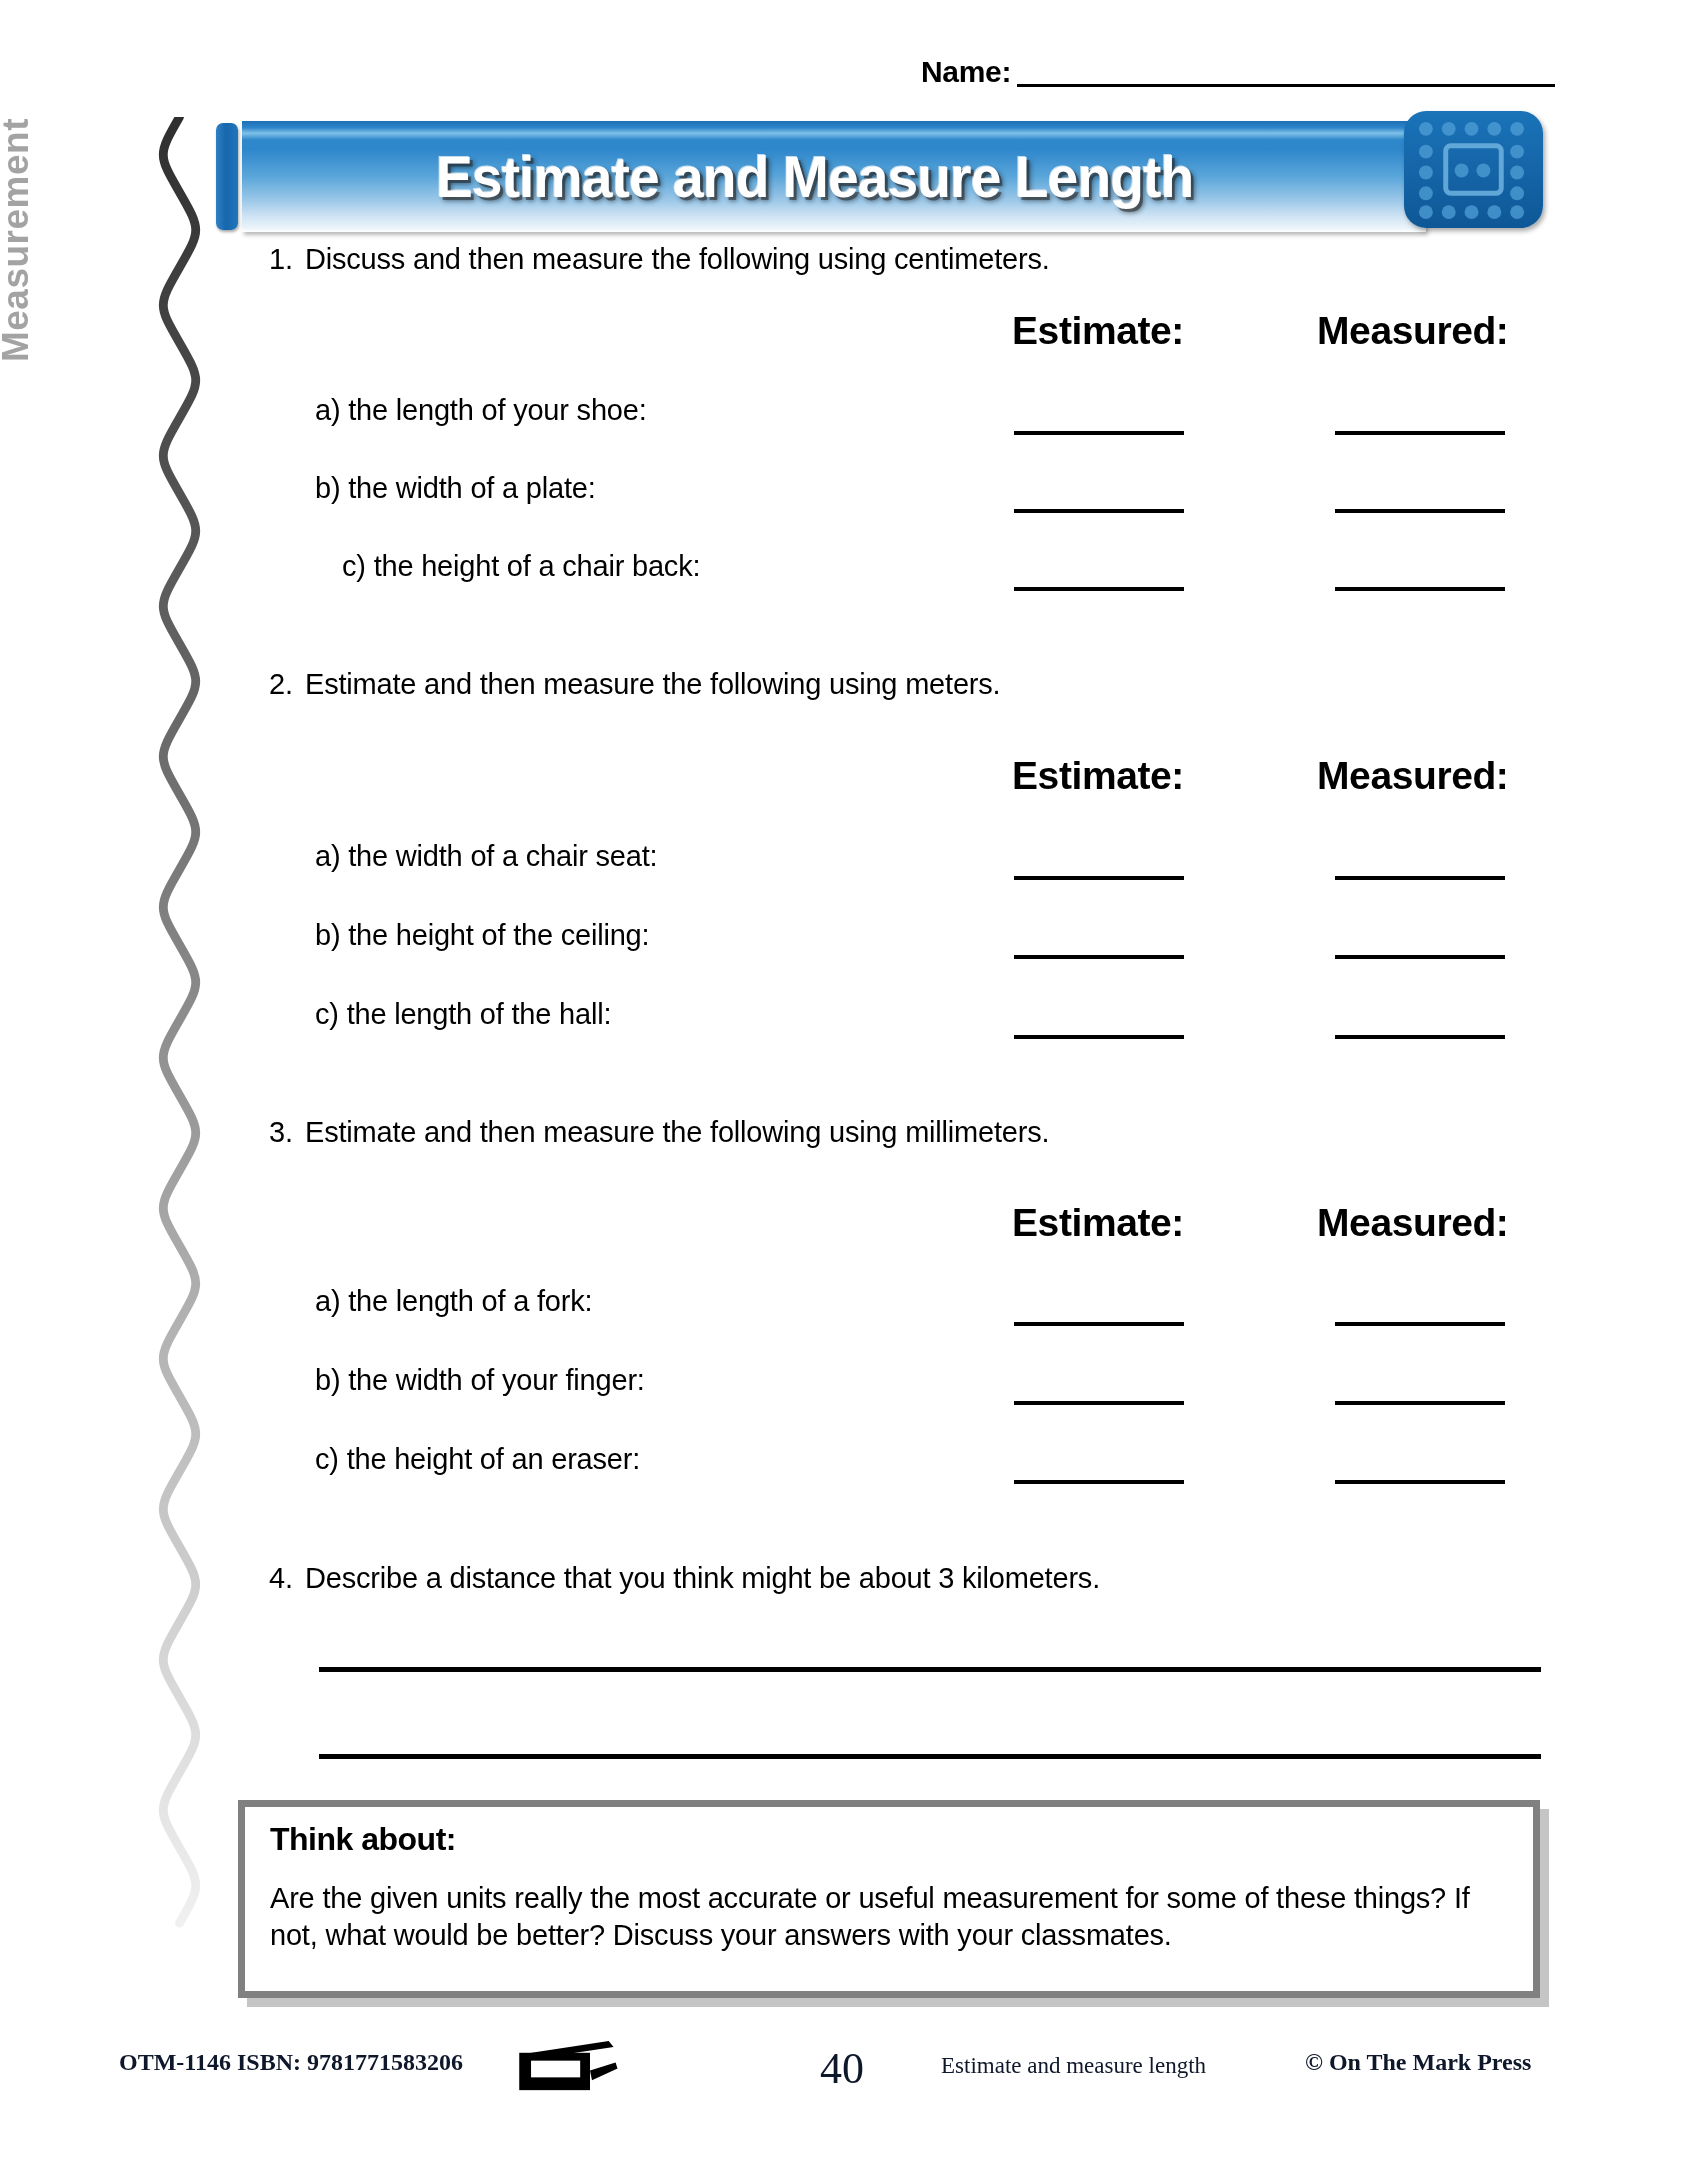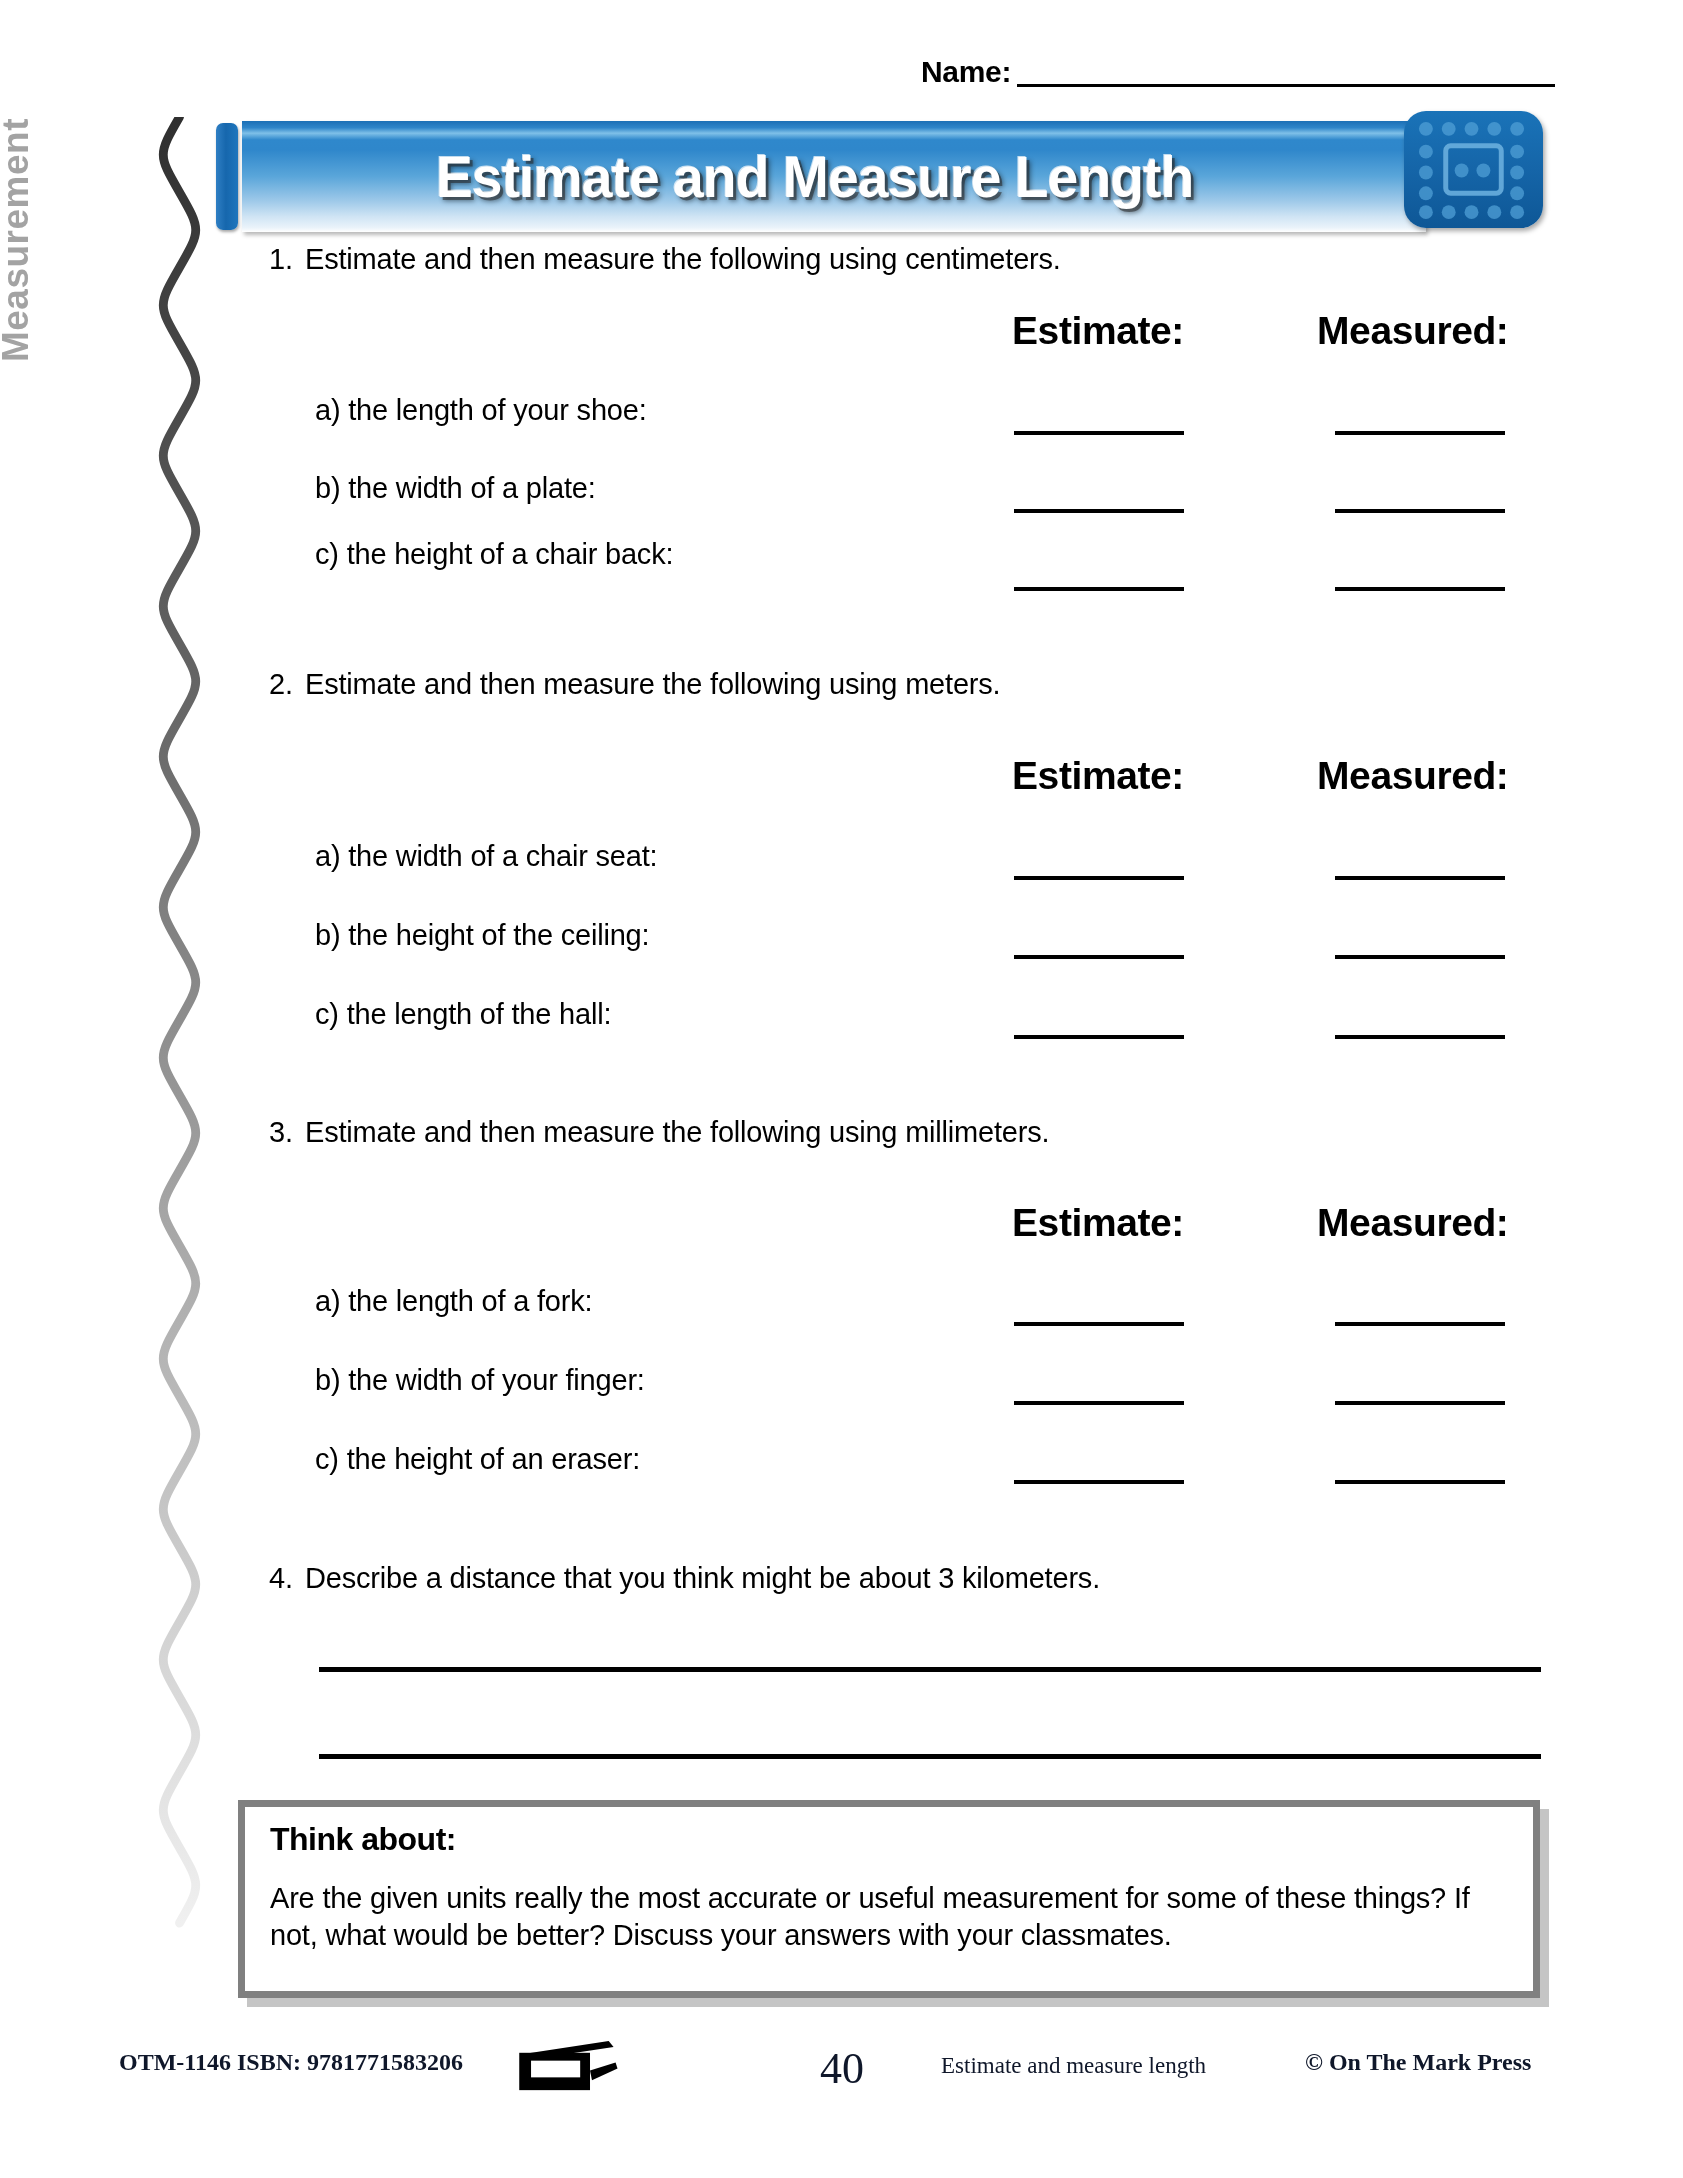--- a/index.html
+++ b/index.html
@@ -332,40 +332,40 @@
         <circle cx="91" cy="102" r="7"></circle>
           <circle cx="114" cy="102" r="7"></circle>
         <circle cx="58" cy="60" r="7"></circle>
           <circle cx="80" cy="60" r="7"></circle>
       </g>
       <rect x="42" y="35" width="56" height="48" rx="5" fill="none" stroke="#6fb3e0" stroke-width="5" opacity="0.85"></rect>
     </svg>
   </div>
 
   <div class="question" style="top:243px;">
-    <span class="qnum">1.</span><span>Estimate and then measure the following using centimeters.</span>
+    <span class="qnum">1.</span><span>Discuss and then measure the following using centimeters.</span>
   </div>
   <div class="colhdr col-est" style="top:309px;">Estimate:</div>
   <div class="colhdr col-meas" style="top:309px;">Measured:</div>
 
   <div class="subitem" style="top:394px;">
     <span>a)</span>
     <span>the length of your shoe:</span>
   </div>
   <div class="blank-line blank-est" style="top:431px;"></div>
   <div class="blank-line blank-meas" style="top:431px;"></div>
 
   <div class="subitem" style="top:472px;">
     <span>b)</span>
     <span>the width of a plate:</span>
   </div>
   <div class="blank-line blank-est" style="top:509px;"></div>
   <div class="blank-line blank-meas" style="top:509px;"></div>
 
-  <div class="subitem" style="top:538px;">
+  <div class="subitem" style="top:550px;margin-left:27px;">
     <span>c)</span>
     <span>the height of a chair back:</span>
   </div>
   <div class="blank-line blank-est" style="top:587px;"></div>
   <div class="blank-line blank-meas" style="top:587px;"></div>
 
   <div class="question" style="top:668px;">
     <span class="qnum">2.</span><span>Estimate and then measure the following using meters.</span>
   </div>
   <div class="colhdr col-est" style="top:754px;">Estimate:</div>

